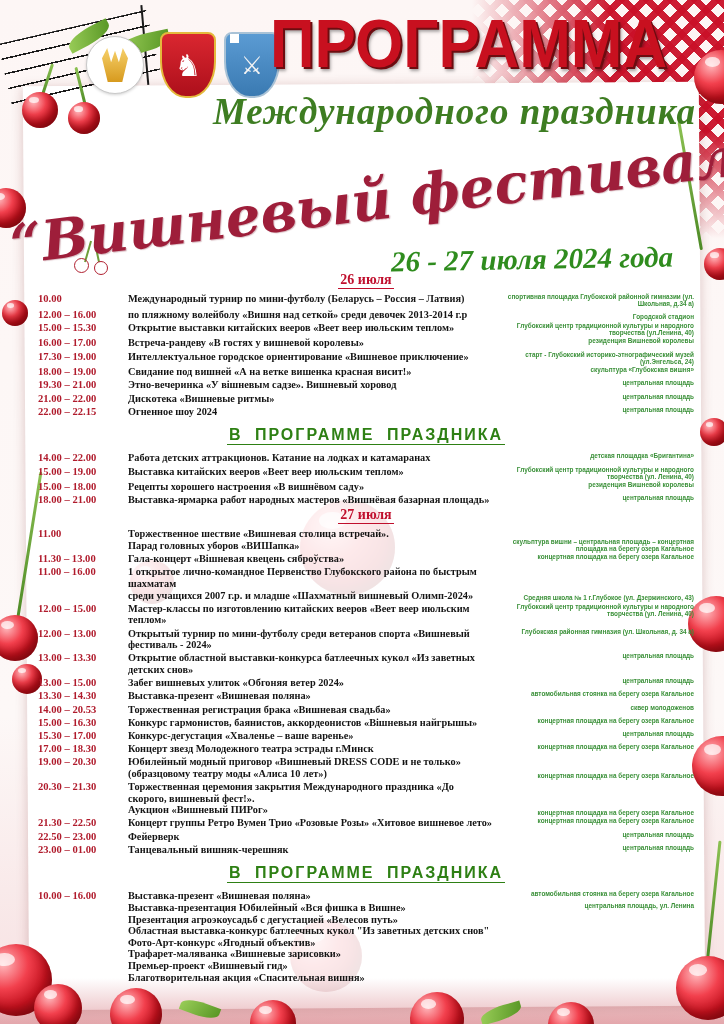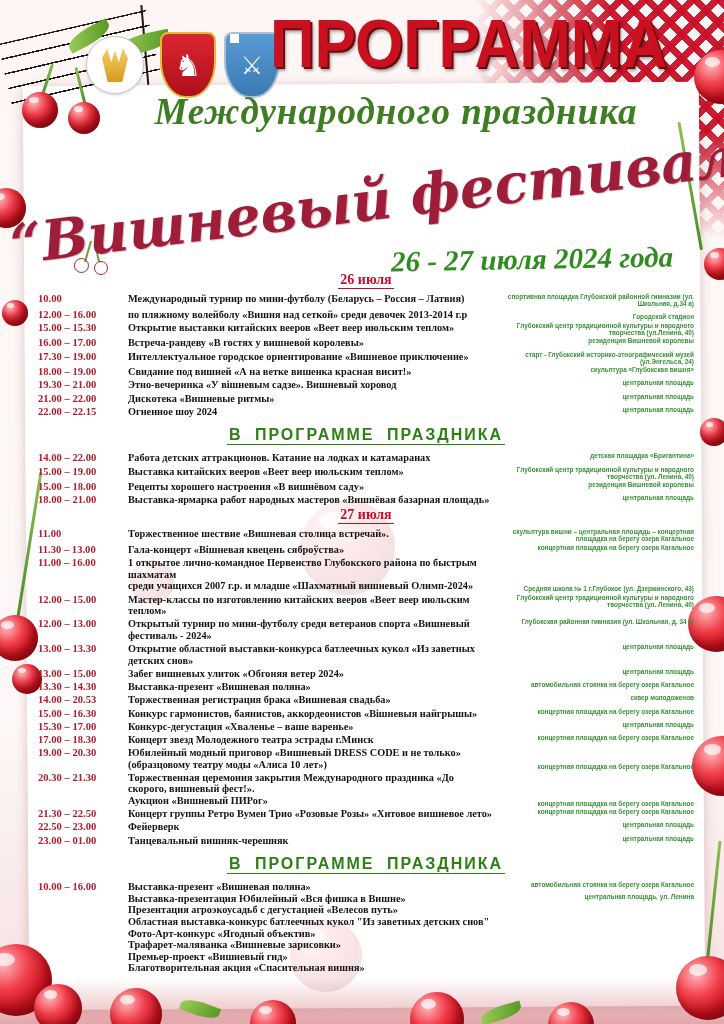--- a/index.html
+++ b/index.html
@@ -45,21 +45,21 @@
   .shield.vitebsk{left:160px;top:32px;background:linear-gradient(#da2730,#ad0f1b);
     border:2px solid #e4b93c;color:#fff;font-size:30px;}
   .shield.glubokoye{left:224px;top:32px;background:linear-gradient(#5b9bd3,#3a7ab2);
     border:2px solid #a9c2d6;color:#f4f4f4;font-size:25px;}
   .shield.glubokoye::before{content:"";position:absolute;top:0;left:8%;right:8%;height:9px;
     background:linear-gradient(90deg,#fff 0 9px,rgba(255,255,255,0) 9px 15px);}
   
   .hdr-title{position:absolute;left:270px;top:12px;z-index:5;color:#c8101f;
     font:900 62px/1 "Liberation Sans",sans-serif;letter-spacing:0px;transform:scaleY(1.12);
     text-shadow:2px 2px 0 #6d0c10,3px 4px 3px rgba(0,0,0,.35);white-space:nowrap;}
-  .hdr-sub{position:absolute;left:96px;top:92px;width:600px;z-index:5;text-align:center;
+  .hdr-sub{position:absolute;left:96px;top:92px;width:600px;z-index:5;text-align:right;
     font:bold italic 37px/1.1 "Liberation Serif",serif;color:#3e7d22;letter-spacing:1px;}
   .fest{position:absolute;left:8px;top:176px;width:676px;z-index:5;text-align:center;
     font:bold italic 55px/1 "DejaVu Serif",serif;color:#9e1e3a;transform:rotate(-7deg);
     text-shadow:1px 1px 1px rgba(120,20,40,.3);white-space:nowrap;}
   .city{position:absolute;left:392px;top:221px;width:240px;z-index:5;text-align:center;
     font:bold italic 23px/1 "Liberation Serif",serif;color:#2f8c1e;}
   .dates{position:absolute;left:362px;top:245px;width:340px;z-index:5;text-align:center;
     font:bold italic 29px/1 "Liberation Serif",serif;color:#2f8c1e;transform:rotate(-1deg);white-space:nowrap;}
   
   .schedule{position:absolute;left:38px;right:30px;top:272px;z-index:5;}
@@ -233,20 +233,21 @@
         </div>
         <div class="loc">
           <div class="loc-line">центральная площадь</div>
         </div>
       </div>
       <div class="sec-heading sec-date"><span>27 июля</span></div>
       <div class="row">
         <div class="time">11.00</div>
         <div class="event">
           <div class="line">Торжественное шествие «Вишневая столица встречай».</div>
+          <div class="line">Парад головных уборов «ВИШапка»</div>
         </div>
         <div class="loc loc-bottom">
           <div class="loc-line">скульптура вишни – центральная площадь – концертная площадка на берегу озера Кагальное</div>
         </div>
       </div>
       <div class="row">
         <div class="time">11.30 – 13.00</div>
         <div class="event">
           <div class="line">Гала-концерт «Вішневая квецень сяброўства»</div>
         </div>

